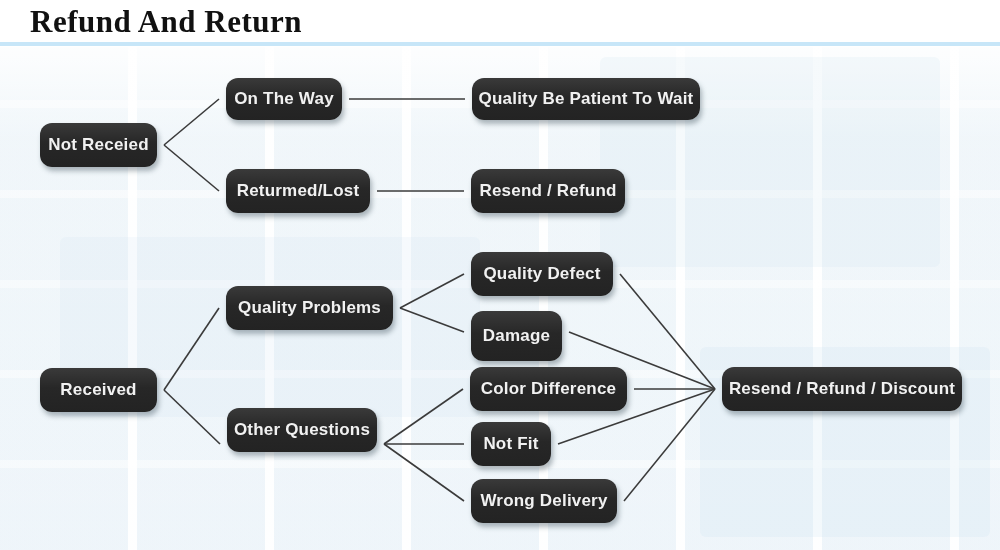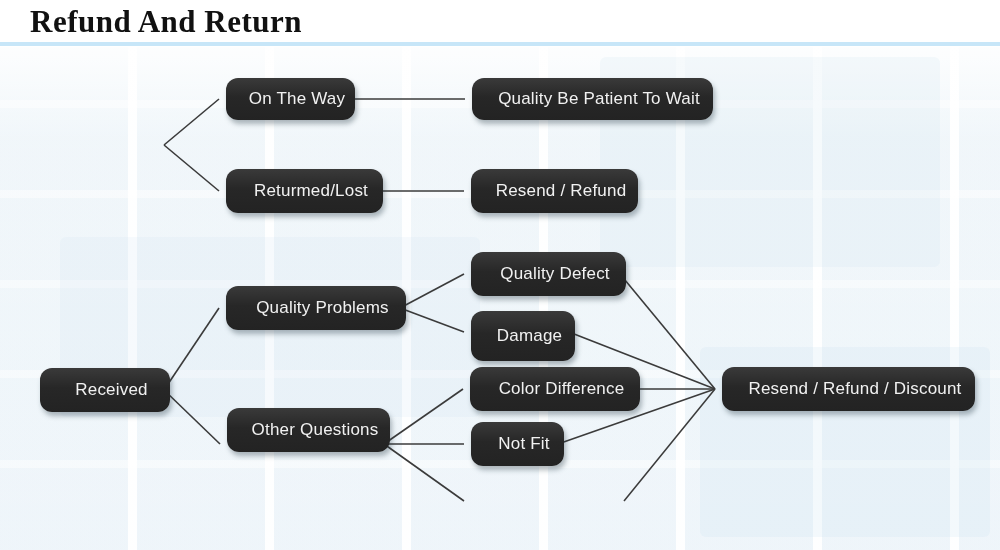--- a/index.html
+++ b/index.html
@@ -37,24 +37,23 @@
       #fbfdfe;
   }
   .bg-tile{position:absolute;border-radius:6px;pointer-events:none;}
 
   
   .edges-svg{position:absolute;left:0;top:0;width:1000px;height:503px;}
   .node{
     position:absolute;display:flex;align-items:center;justify-content:center;
     border-radius:12px;
     background:linear-gradient(180deg,#3a3a3a 0%, #272727 45%, #232323 100%);
-    color:#f1f1f1;font-size:17px;font-weight:normal;letter-spacing:0.2px;
+    color:#f1f1f1;font-size:17px;font-weight:bold;letter-spacing:0.2px;
     box-shadow:2px 4px 5px rgba(35,55,65,0.35);
     white-space:nowrap;
-    padding-left:13px;
   }
 
   
   .decor-square{position:absolute;opacity:0.6;}
   .decor-strip{position:absolute;opacity:0.5;}
 </style>
 </head>
 <body>
 
 <div class="stage">
@@ -84,31 +83,33 @@
         <line x1="384" y1="397" x2="463" y2="342" stroke="#3b3b3b" stroke-width="1.6"></line>
         <line x1="384" y1="397" x2="464" y2="397" stroke="#3b3b3b" stroke-width="1.6"></line>
         <line x1="384" y1="397" x2="464" y2="454" stroke="#3b3b3b" stroke-width="1.6"></line>
         <line x1="620" y1="227" x2="715" y2="342" stroke="#3b3b3b" stroke-width="1.6"></line>
         <line x1="569" y1="285" x2="715" y2="342" stroke="#3b3b3b" stroke-width="1.6"></line>
         <line x1="634" y1="342" x2="715" y2="342" stroke="#3b3b3b" stroke-width="1.6"></line>
         <line x1="558" y1="397" x2="715" y2="342" stroke="#3b3b3b" stroke-width="1.6"></line>
         <line x1="624" y1="454" x2="715" y2="342" stroke="#3b3b3b" stroke-width="1.6"></line>
       </svg>
 
+  <div class="node" style="left: 40px; top: 76px; width: 117px; height: 44px; color: rgb(241, 241, 241);">Not Receied</div>
       <div class="node" style="left: 226px; top: 31px; width: 116px; height: 42px; color: rgb(241, 241, 241);">On The Way</div>
       <div class="node" style="left: 472px; top: 31px; width: 228px; height: 42px; color: rgb(241, 241, 241);">Quality Be Patient To Wait</div>
       <div class="node" style="left: 226px; top: 122px; width: 144px; height: 44px; color: rgb(241, 241, 241);">Returmed/Lost</div>
       <div class="node" style="left: 40px; top: 321px; width: 117px; height: 44px; color: rgb(241, 241, 241);">Received</div>
       <div class="node" style="left: 471px; top: 122px; width: 154px; height: 44px; color: rgb(241, 241, 241);">Resend / Refund</div>
       <div class="node" style="left: 226px; top: 239px; width: 167px; height: 44px; color: rgb(241, 241, 241);">Quality Problems</div>
       <div class="node" style="left: 471px; top: 205px; width: 142px; height: 44px; color: rgb(241, 241, 241); text-align: right;">Quality Defect</div>
       <div class="node" style="left: 471px; top: 264px; width: 91px; height: 50px; color: rgb(241, 241, 241);">Damage</div>
       <div class="node" style="left: 227px; top: 361px; width: 150px; height: 44px; color: rgb(241, 241, 241);">Other Questions</div>
       <div class="node" style="left: 470px; top: 320px; width: 157px; height: 44px; color: rgb(241, 241, 241);">Color Difference</div>
       <div class="node" style="left: 471px; top: 375px; width: 80px; height: 44px; color: rgb(241, 241, 241);">Not Fit</div>
+      <div class="node" style="left: 471px; top: 432px; width: 146px; height: 44px; color: rgb(241, 241, 241);">Wrong Delivery</div>
       <div class="node" style="left: 722px; top: 320px; width: 240px; height: 44px; color: rgb(241, 241, 241);">Resend / Refund / Discount</div>
     </div>
 
   <div class="header">
     <div class="page-title">Refund And Return</div>
     <div class="header-divider" style="background: rgb(199, 230, 248);"></div>
   </div>
 
 </div>
 

